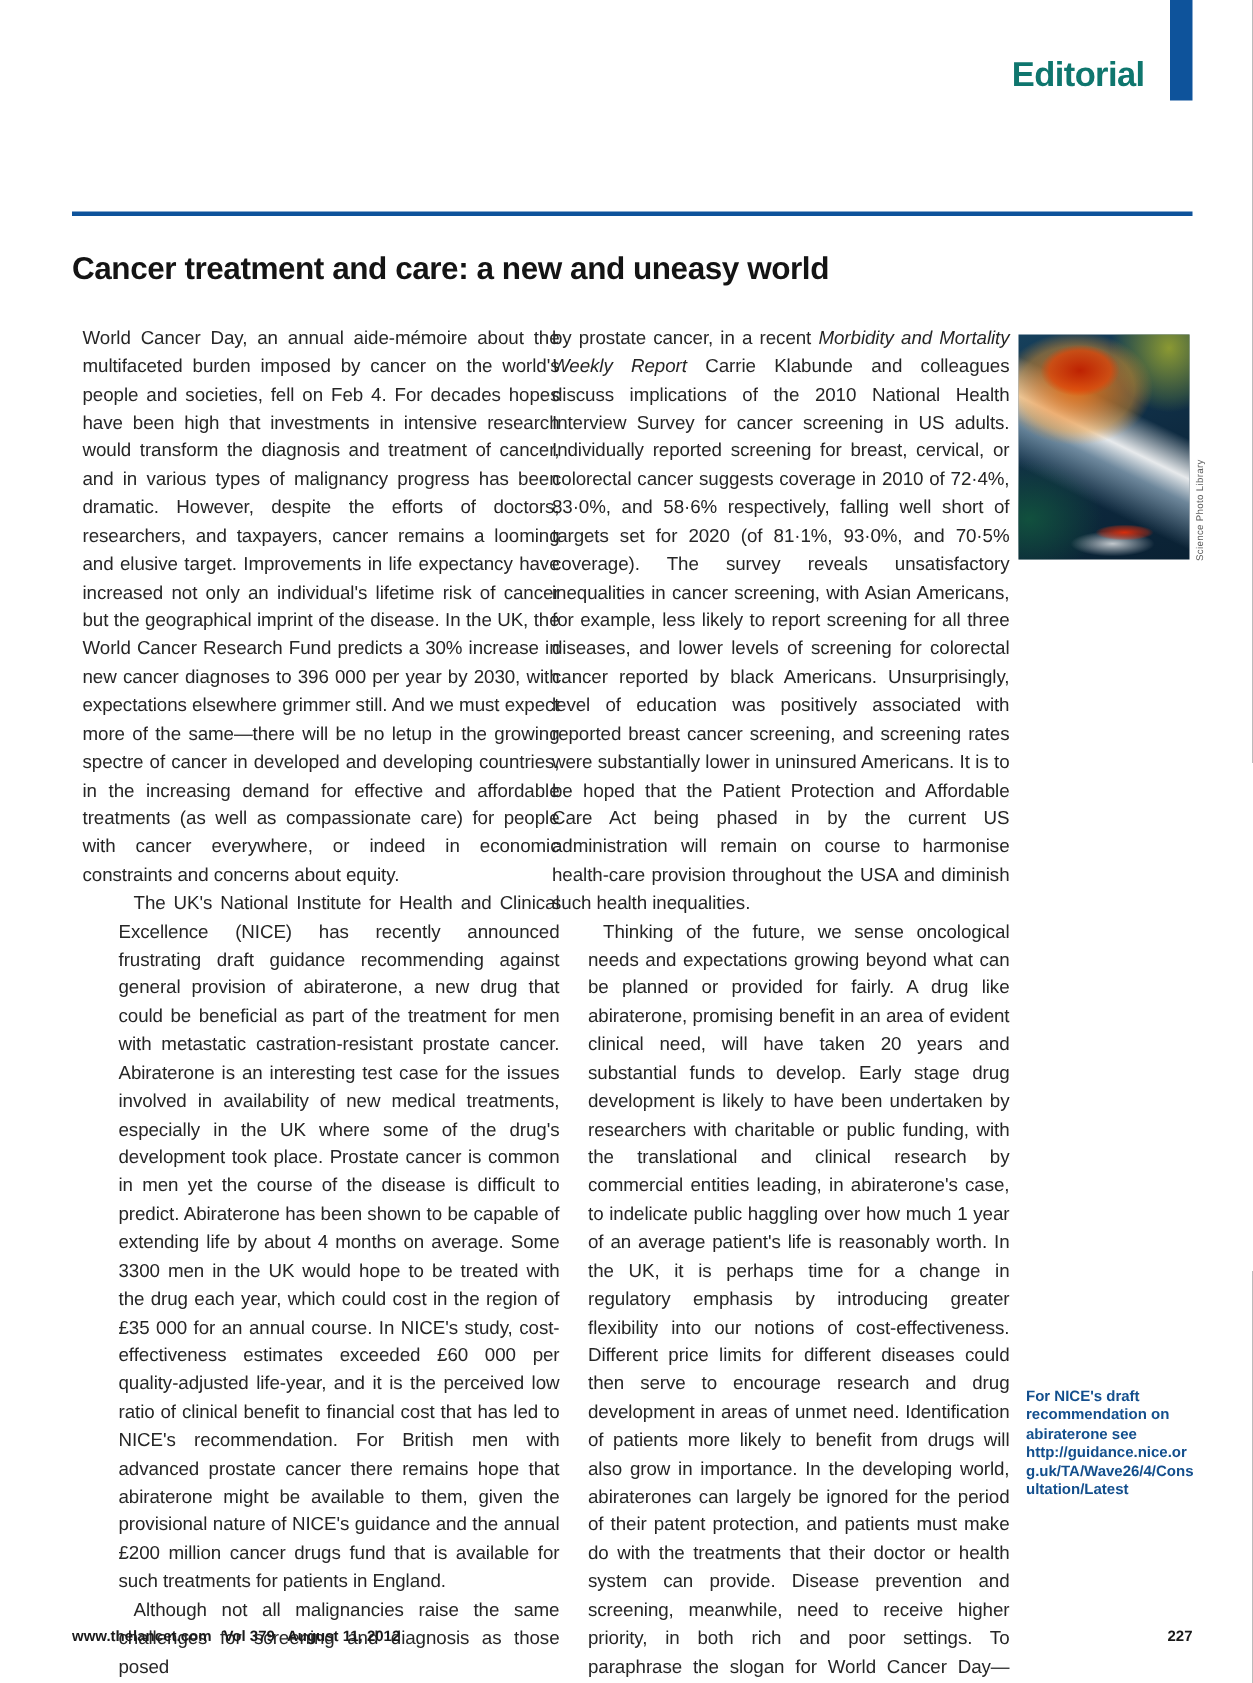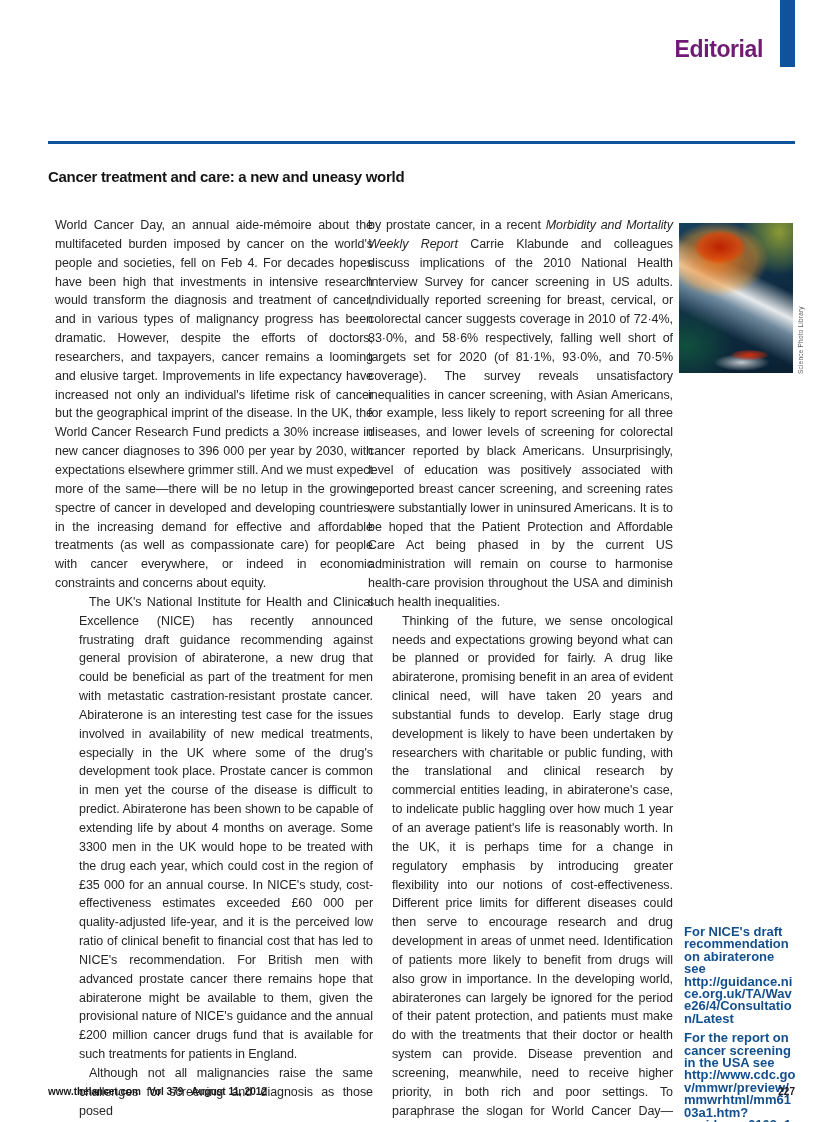--- a/index.html
+++ b/index.html
@@ -12,29 +12,29 @@
     overflow:hidden;
     font-family:"Liberation Sans", sans-serif;
     color:#222;
   }
   .editorial-bar {
     position:absolute; left:780px; top:0; width:15px; height:67px;
     background:#0e539b;
   }
   .editorial-label {
     position:absolute; right:72px; top:36px;
-    font-size:23px; font-weight:bold; color:#701a75; letter-spacing:-0.4px;
+    font-size:23px; font-weight:bold; color:#0f766e; letter-spacing:-0.4px;
   }
   .header-rule {
     position:absolute; left:48px; top:141px; width:747px; height:2.5px;
     background:#0e539b;
   }
   .article-title {
     position:absolute; left:48px; top:168px; width:700px;
-    font-size:15px; font-weight:bold; color:#141414; letter-spacing:-0.3px;
+    font-size:21px; font-weight:bold; color:#141414; letter-spacing:-0.3px;
   }
   .col {
     position:absolute; top:216px;
     font-size:12.5px; line-height:18.85px; text-align:justify;
     color:#262626; letter-spacing:-0.05px;
   }
   .col1 { left:55px;  width:318px; }
   .col2 { left:368px; width:305px; }
   .col p { margin:0; }
   .col p.indent { text-indent:10px;margin-left:24px; }
@@ -56,21 +56,21 @@
   }
   .figure-credit {
     position:absolute; left:797px; top:374px;
     transform:rotate(-90deg); transform-origin:0 0;
     font-size:6.5px; color:#5a5a5a; white-space:nowrap; letter-spacing:0.2px;
   }
   .side-notes {
     position:absolute; left:684px; top:926px; width:113px;
   }
   .side-note {
-    font-size:13px; line-height:12.4px; font-weight:bold;
+    font-size:10px; line-height:12.4px; font-weight:bold;
     color:#134f8d; margin-bottom:7px; word-wrap:break-word;
   }
   .footer {
     position:absolute; left:48px; top:1086px; width:747px;
     font-size:10px; font-weight:bold; color:#1a1a1a;
     display:flex;
   }
   .footer .sep { width:8px; }
   .footer .spacer { flex:1; }
 </style>
@@ -95,21 +95,20 @@
   <div class="col col2">
     <p><span>by prostate cancer, in a recent </span><span class="ital">Morbidity and Mortality Weekly Report</span><span> Carrie Klabunde and colleagues discuss implications of the 2010 National Health Interview Survey for cancer screening in US adults. Individually reported screening for breast, cervical, or colorectal cancer suggests coverage in 2010 of 72·4%, 83·0%, and 58·6% respectively, falling well short of targets set for 2020 (of 81·1%, 93·0%, and 70·5% coverage). The survey reveals unsatisfactory inequalities in cancer screening, with Asian Americans, for example, less likely to report screening for all three diseases, and lower levels of screening for colorectal cancer reported by black Americans. Unsurprisingly, level of education was positively associated with reported breast cancer screening, and screening rates were substantially lower in uninsured Americans. It is to be hoped that the Patient Protection and Affordable Care Act being phased in by the current US administration will remain on course to harmonise health-care provision throughout the USA and diminish such health inequalities.</span></p>
     <p class="indent"><span>Thinking of the future, we sense oncological needs and expectations growing beyond what can be planned or provided for fairly. A drug like abiraterone, promising benefit in an area of evident clinical need, will have taken 20 years and substantial funds to develop. Early stage drug development is likely to have been undertaken by researchers with charitable or public funding, with the translational and clinical research by commercial entities leading, in abiraterone's case, to indelicate public haggling over how much 1 year of an average patient's life is reasonably worth. In the UK, it is perhaps time for a change in regulatory emphasis by introducing greater flexibility into our notions of cost-effectiveness. Different price limits for different diseases could then serve to encourage research and drug development in areas of unmet need. Identification of patients more likely to benefit from drugs will also grow in importance. In the developing world, abiraterones can largely be ignored for the period of their patent protection, and patients must make do with the treatments that their doctor or health system can provide. Disease prevention and screening, meanwhile, need to receive higher priority, in both rich and poor settings. To paraphrase the slogan for World Cancer Day—together, it needs to be made possible. </span><span class="sig"><span class="sq">■</span> <span class="sigtext">The Lancet</span></span></p>
   </div>
 
   <div class="figure"></div>
   <div class="figure-credit">Science Photo Library</div>
 
   <div class="side-notes">
     <div class="side-note">For NICE's draft recommendation on abiraterone see http://guidance.nice.org.uk/TA/Wave26/4/Consultation/Latest</div>
-    <div class="side-note">For the report on cancer screening in the USA see http://www.cdc.gov/mmwr/preview/mmwrhtml/mm6103a1.htm?s_cid=mm6103a1_w</div>
   </div>
 
   <div class="footer">
     <span>www.thelancet.com</span>
     <span class="sep"></span>
     <span>Vol 379</span>
     <span class="sep"></span>
     <span>August 11, 2012</span>
     <span class="spacer"></span>
     <span>227</span>

